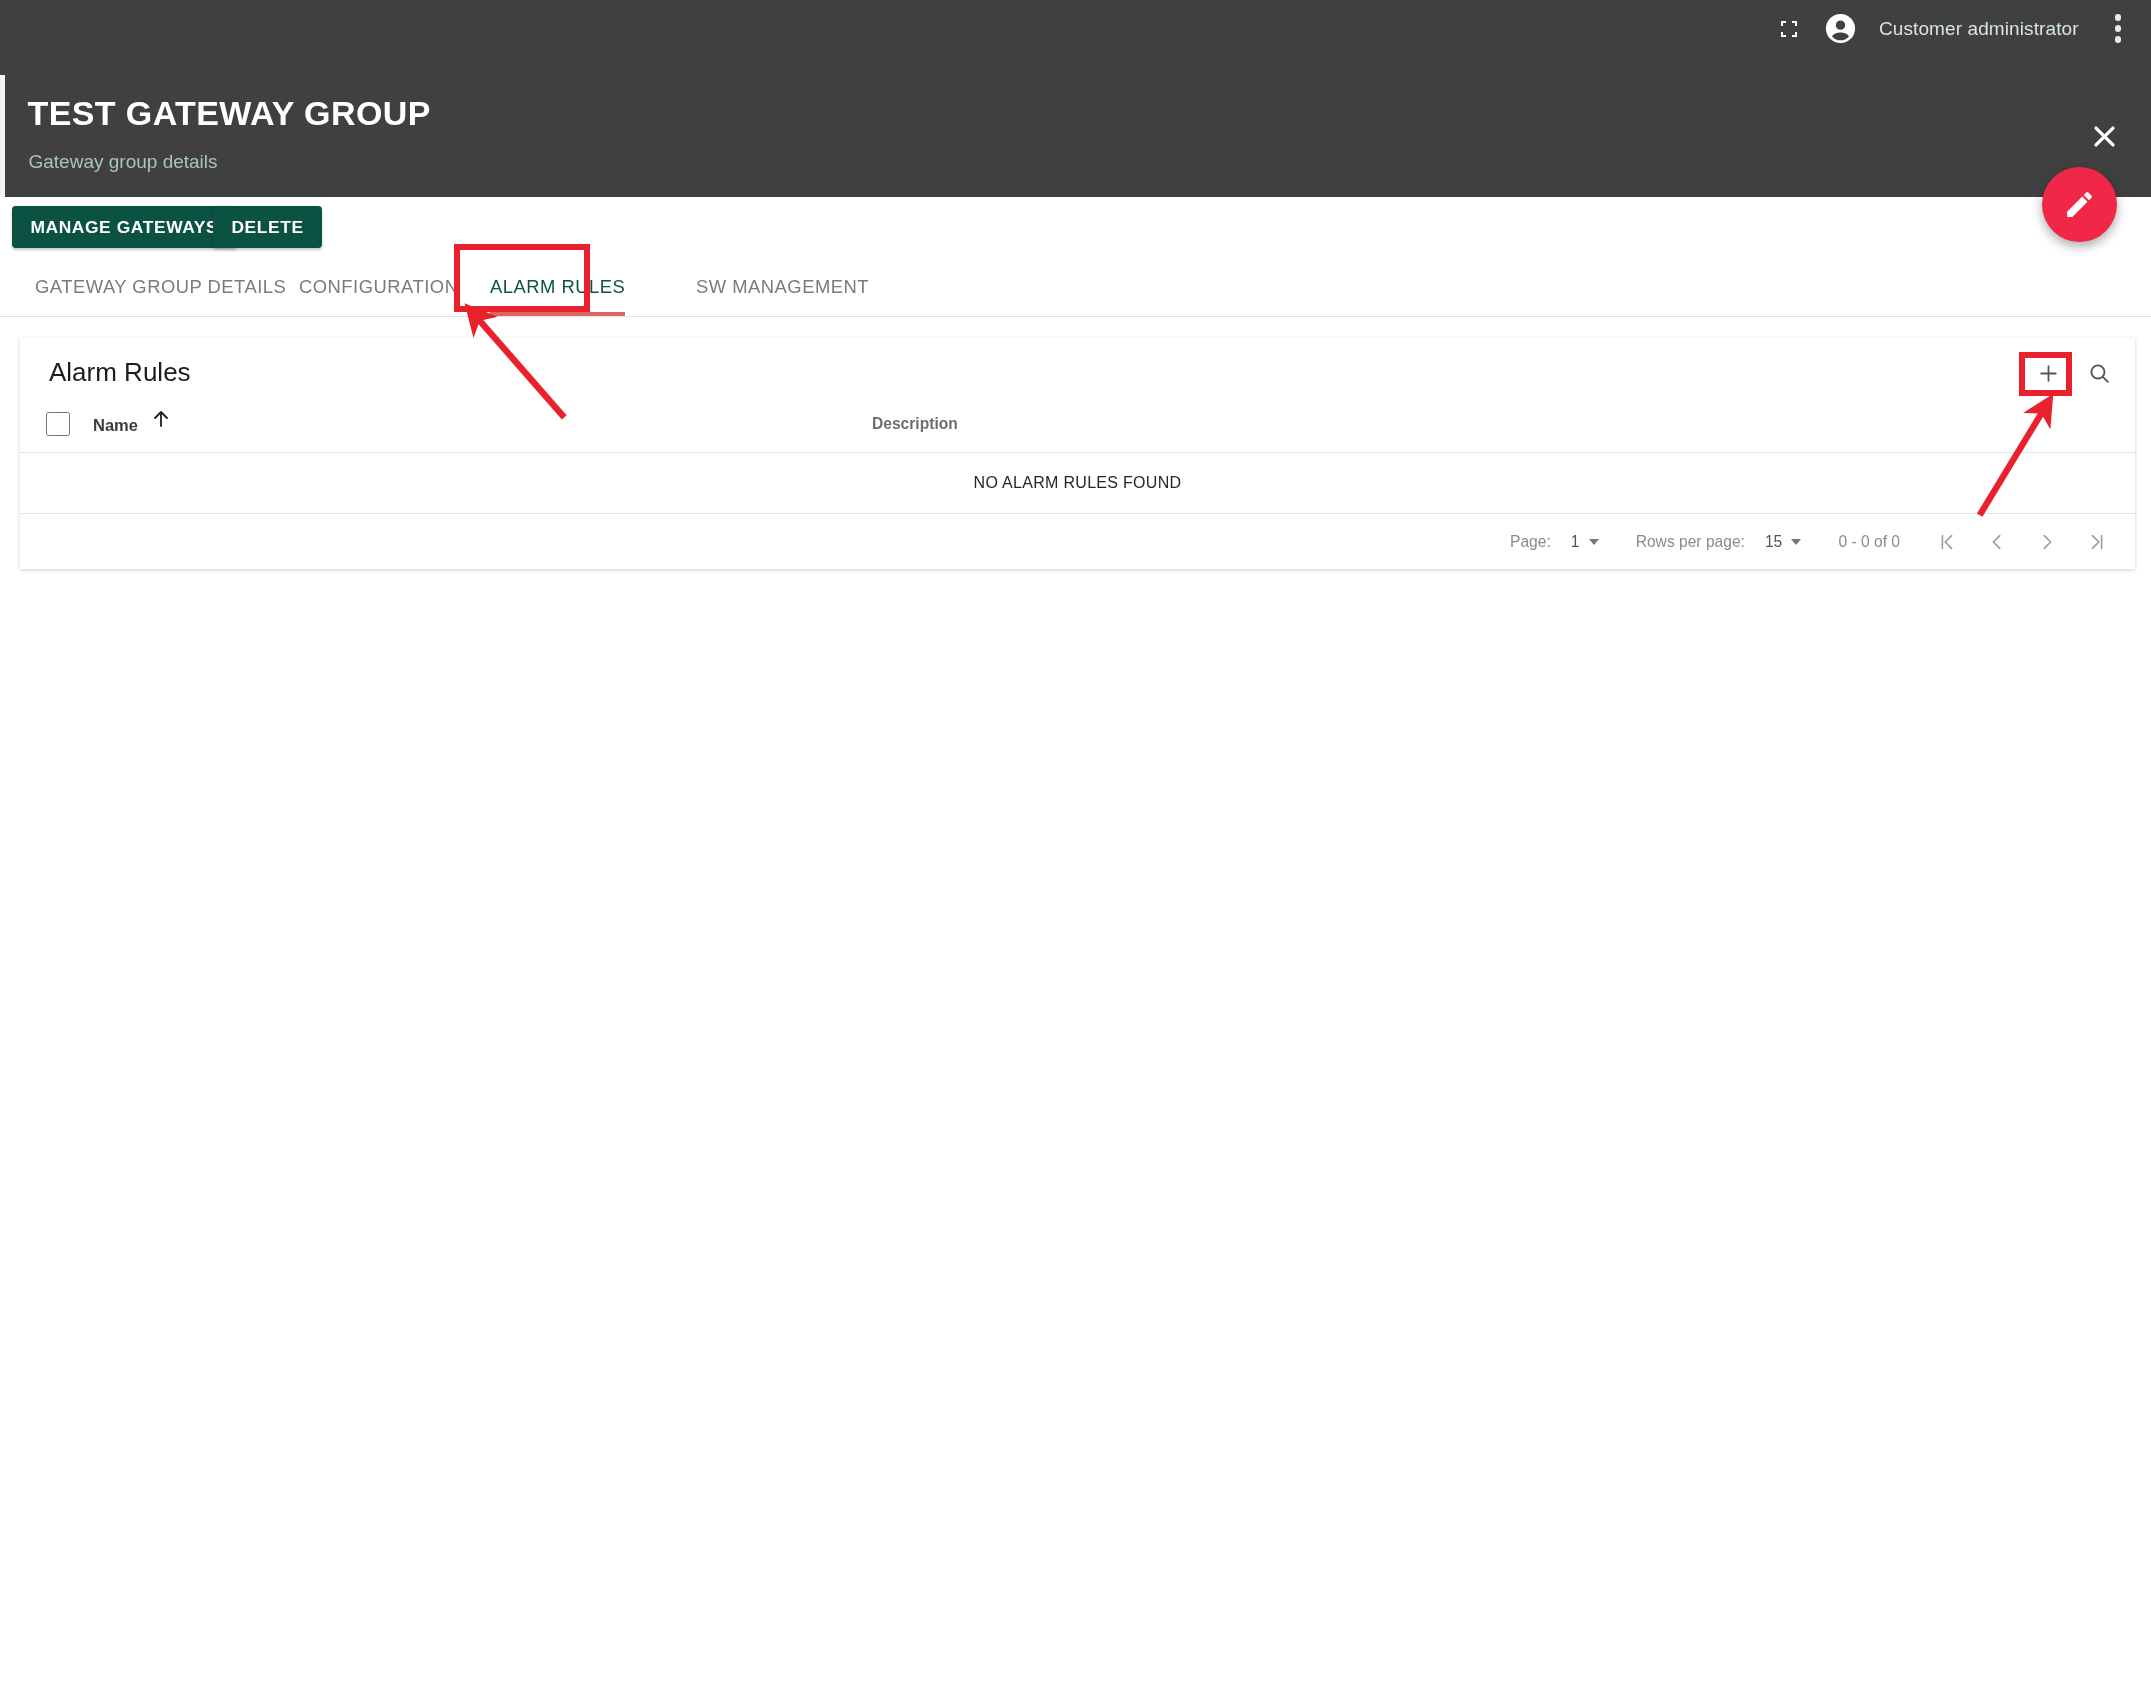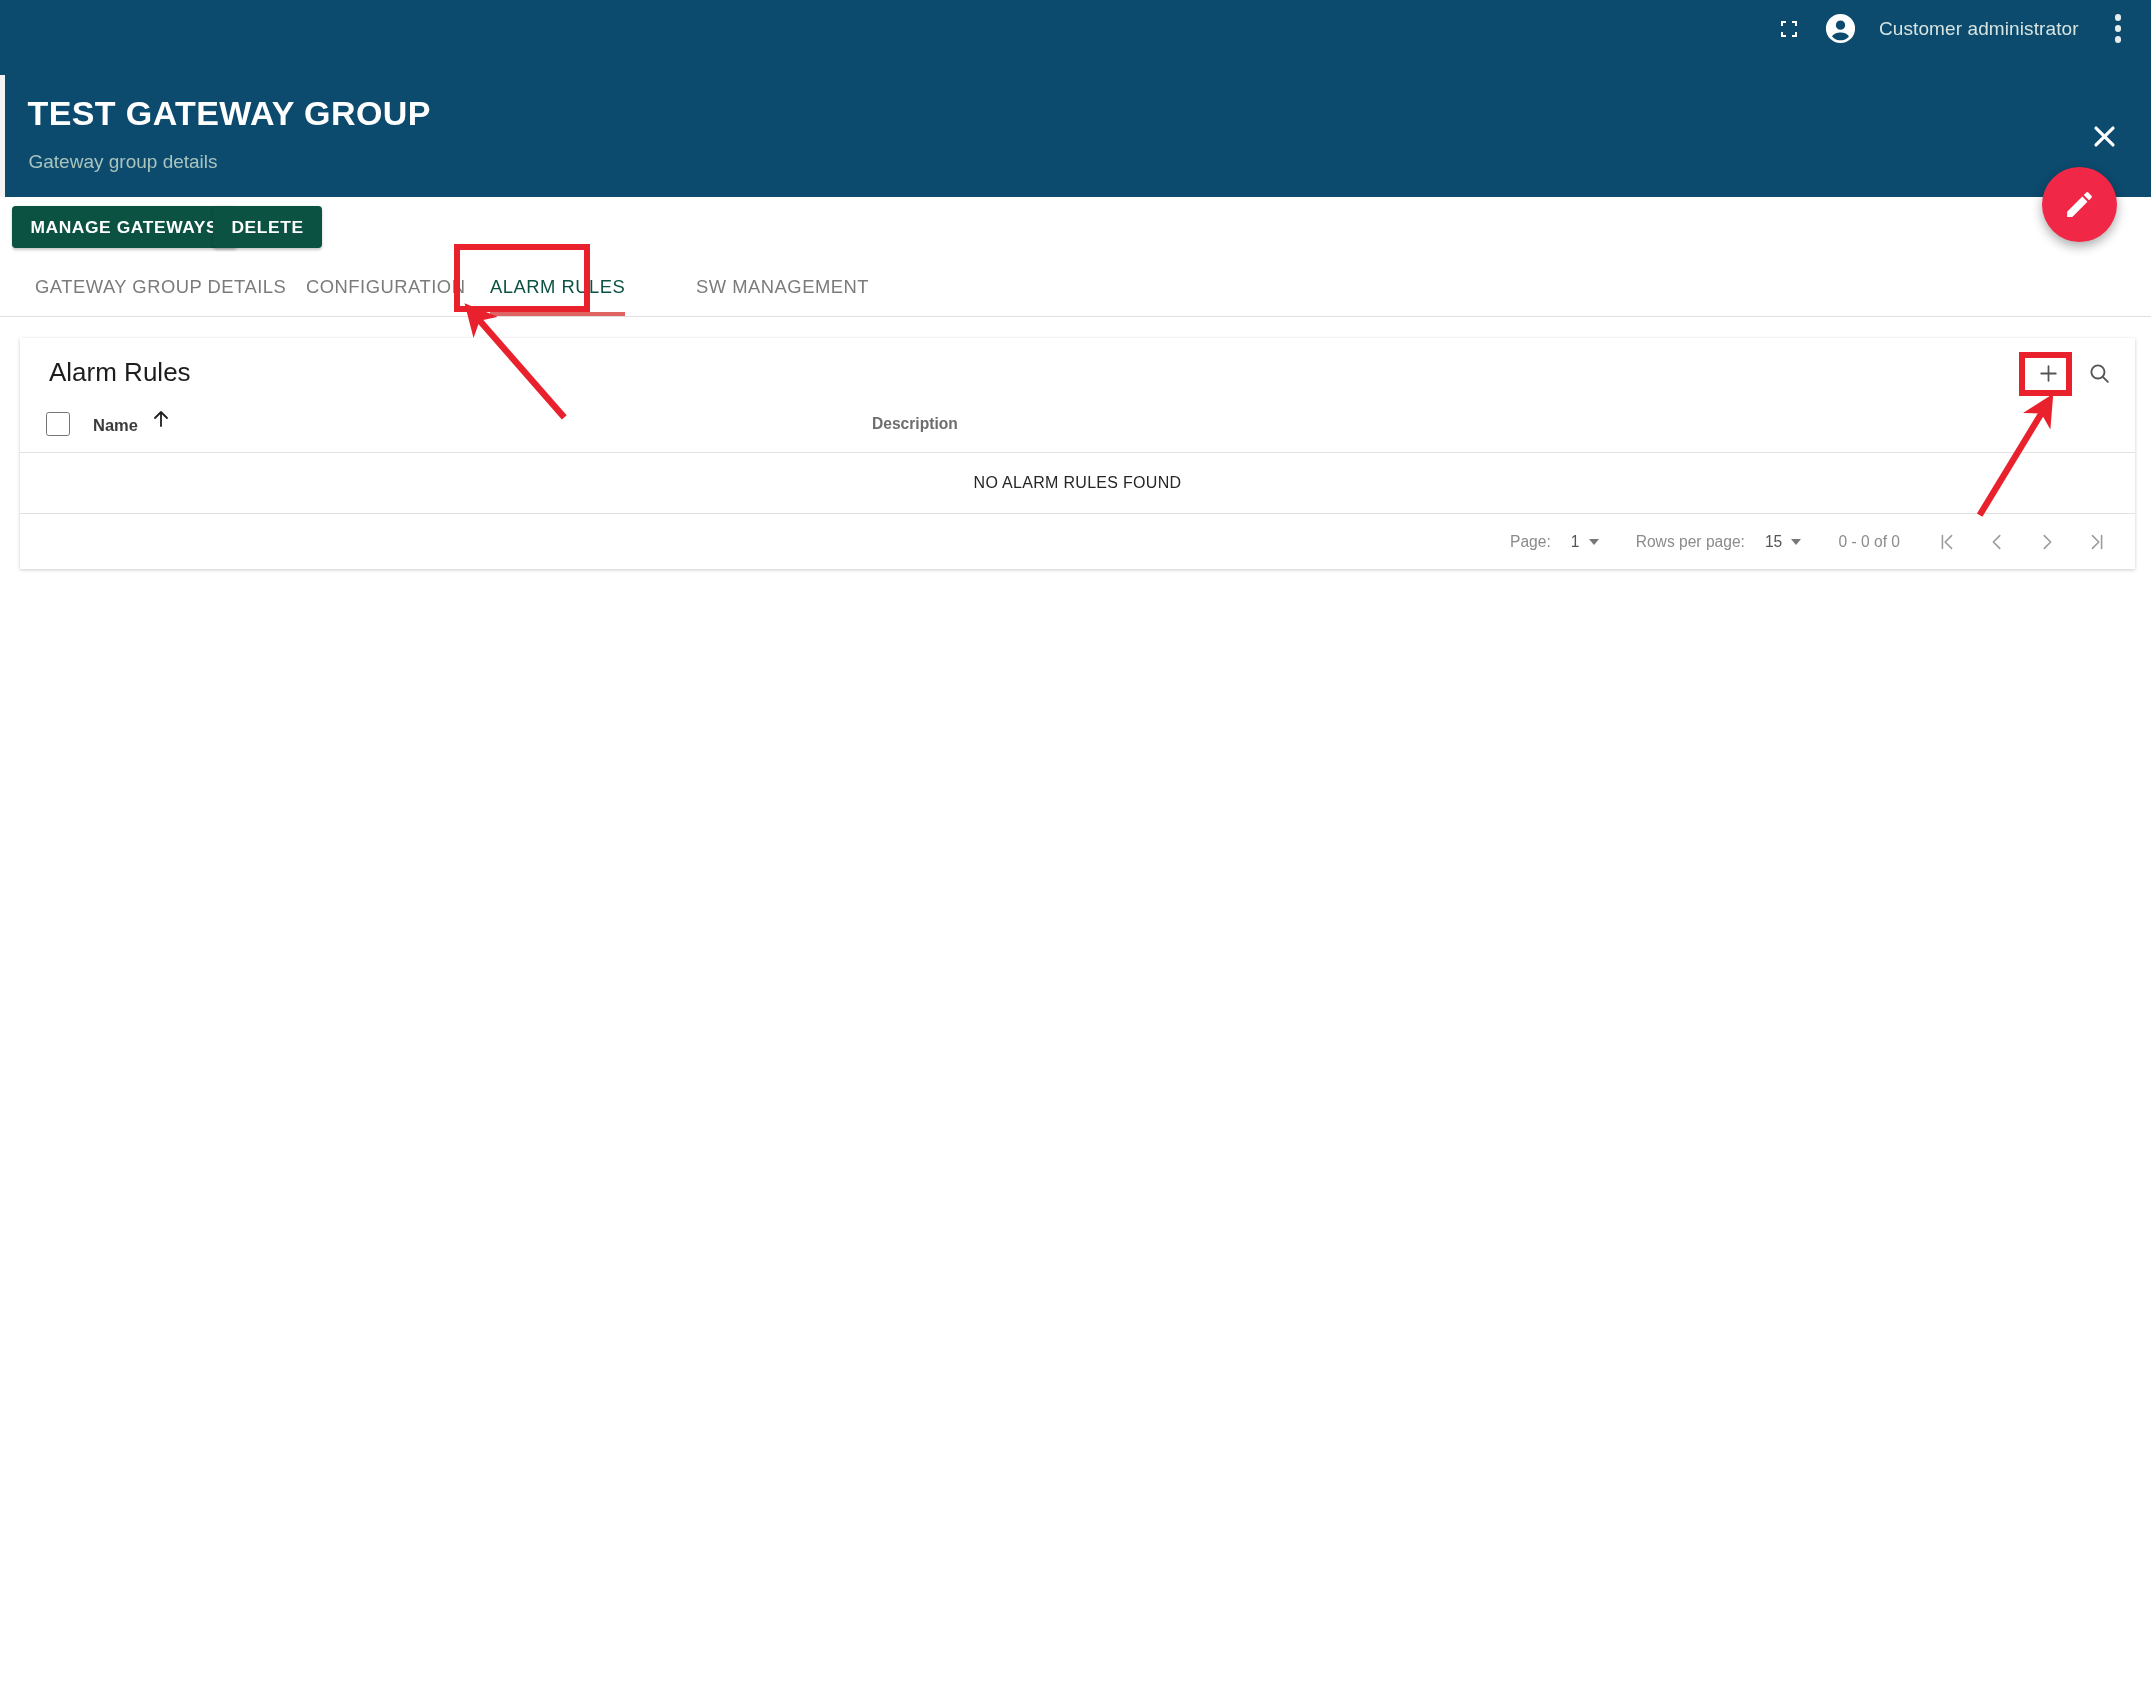--- a/index.html
+++ b/index.html
@@ -15,21 +15,21 @@
     overflow: hidden;
     position: relative;
   }
 
   
   .header {
     position: absolute;
     left: 0; top: 0;
     width: 2152px;
     height: 197px;
-    background: #0c4a6e;
+    background: #404040;
     box-sizing: border-box;
   }
   .header-left-strip {
     position: absolute;
     left: 0; top: 75px;
     width: 4.6px;
     height: 131px;
     background: #f4f4f4;
   }
   .toolbar-row {
@@ -171,21 +171,21 @@
   }
   .tab.active { color: #0b5243; }
   .tab .tab-underline {
     position: absolute;
     left: 0; bottom: 0;
     width: 100%;
     height: 3.7px;
     background: #de6464;
   }
   #tab-0 { left: 35px; }
-  #tab-1 { left: 306px; }
+  #tab-1 { left: 299px; }
   #tab-2 { left: 490px; }
   #tab-3 { left: 696px; }
 
   
   .card {
     position: absolute;
     left: 20px;
     top: 338px;
     width: 2115px;
     background: #ffffff;

